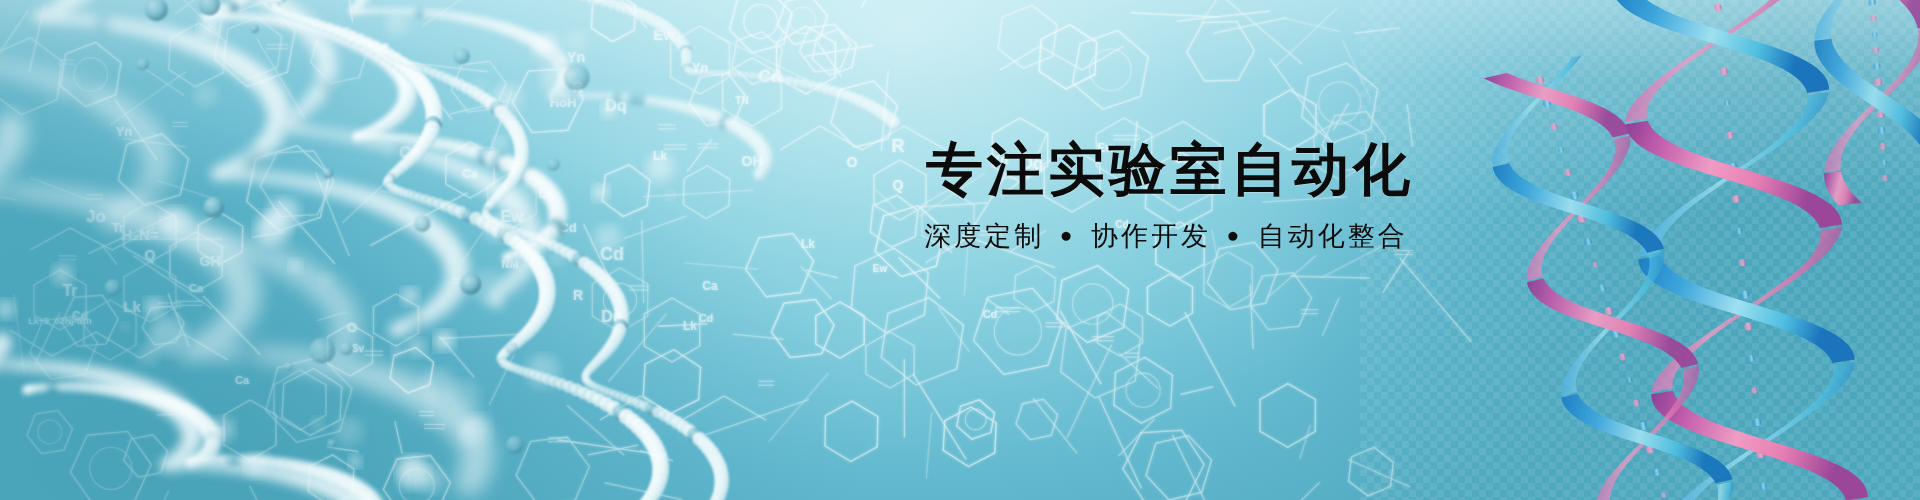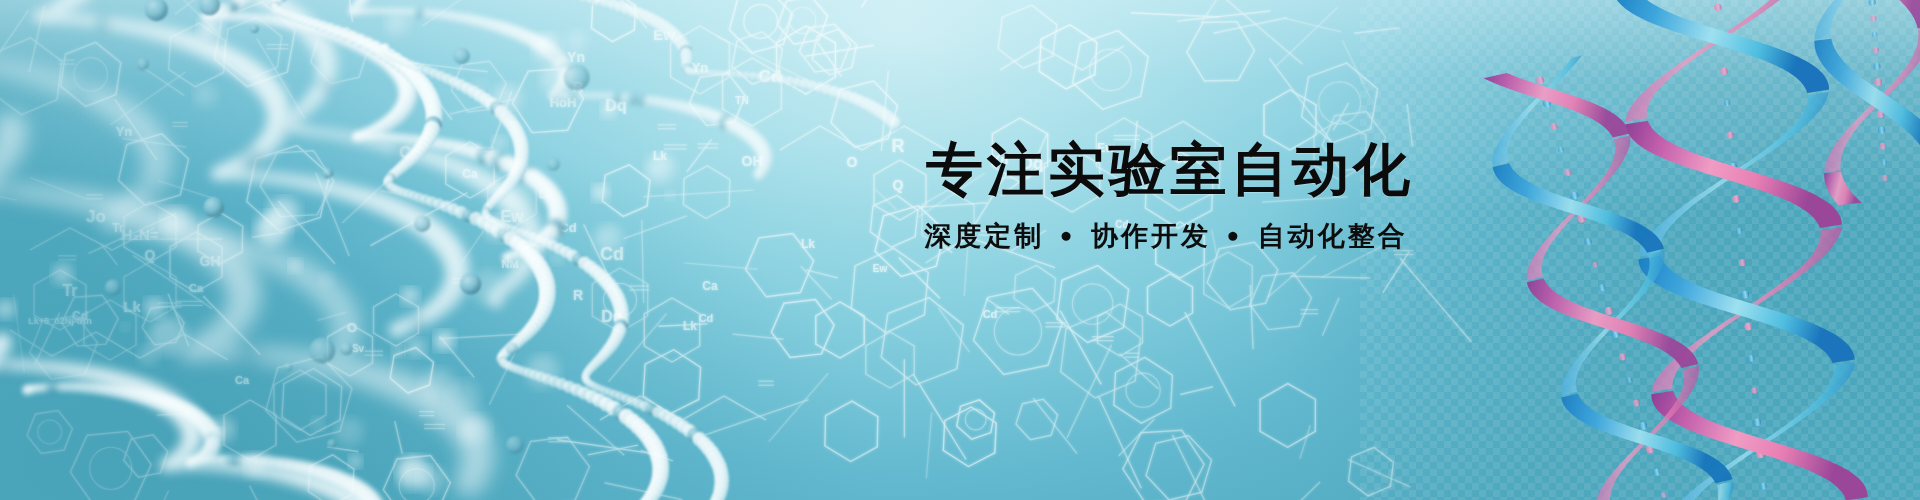--- a/index.html
+++ b/index.html
@@ -80,21 +80,21 @@
     letter-spacing: 4px;
     line-height: 1.05;
     margin: 0;
     padding-left: 420px;
     text-shadow: 0 1px 1px rgba(255,255,255,0.28);
   }
   .subtitle {
     display: block;
     margin: 20px 8px 0 0;
     font-size: 27px;
-    font-weight: 700;
+    font-weight: 400;
     color: #0d0d0d;
     letter-spacing: 3px;
     line-height: 1.2;
     padding-left: 420px;
   }
   .sep-dot {
     display: inline-block;
     font-size: 21px;
     vertical-align: 3px;
     padding: 0 5px;

